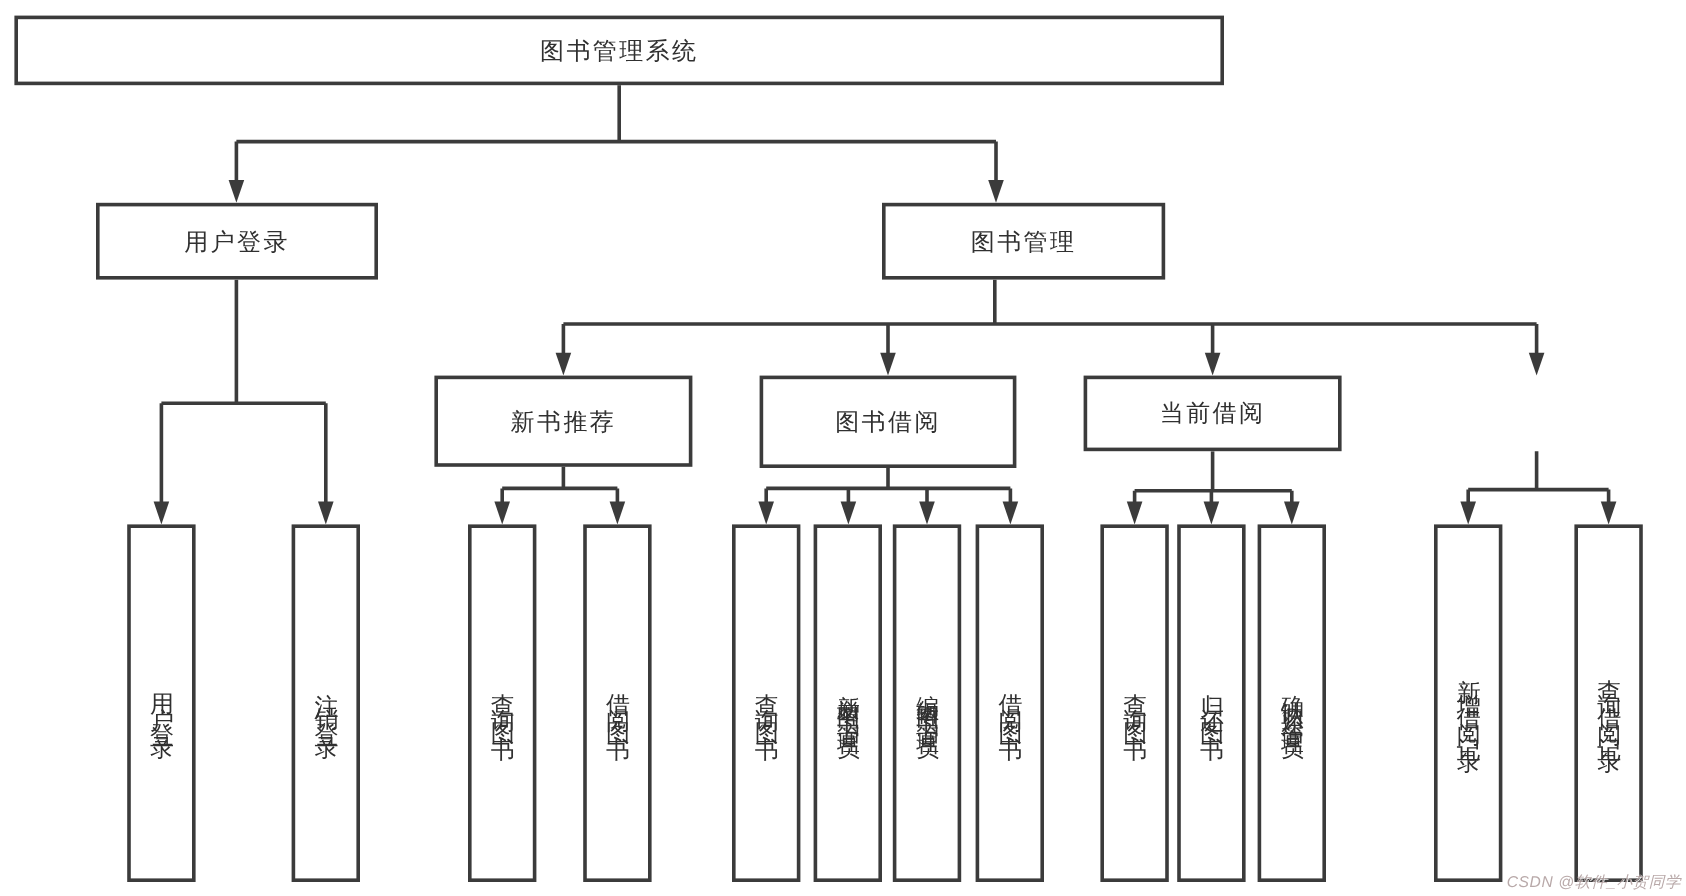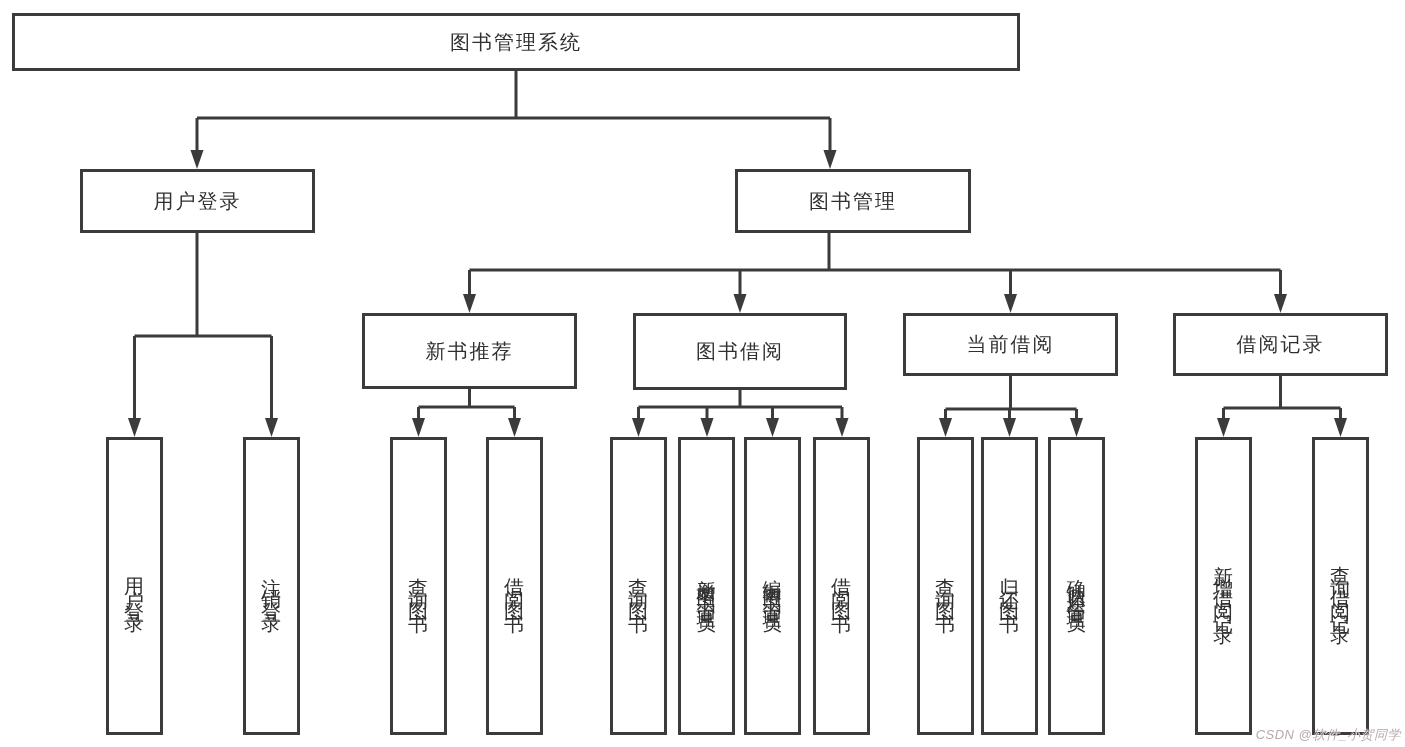--- a/index.html
+++ b/index.html
@@ -83,23 +83,20 @@
 
   <div class="hnode" style="left:362px; top:313px; width:215px; height:76px;">
     <span>新书推荐</span>
   </div>
   <div class="hnode" style="left:633px; top:313px; width:214px; height:77px;">
     <span>图书借阅</span>
   </div>
   <div class="hnode" style="left:903px; top:313px; width:215px; height:63px;">
     <span>当前借阅</span>
   </div>
-  <div class="hnode" style="left:1173px; top:313px; width:215px; height:63px;">
-    <span>借阅记录</span>
-  </div>
 
   <div class="leaf" style="left:106px;">
     <span class="vtext">用户登录</span>
   </div>
   <div class="leaf" style="left:243px;">
     <span class="vtext">注销登录</span>
   </div>
 
   <div class="leaf" style="left:390px;">
     <span class="vtext">查询图书</span>

